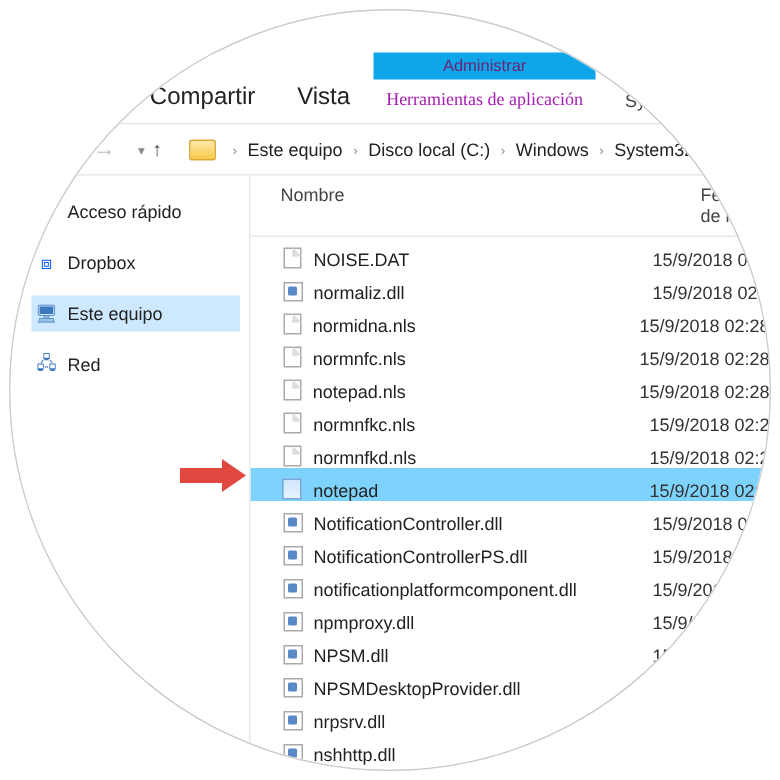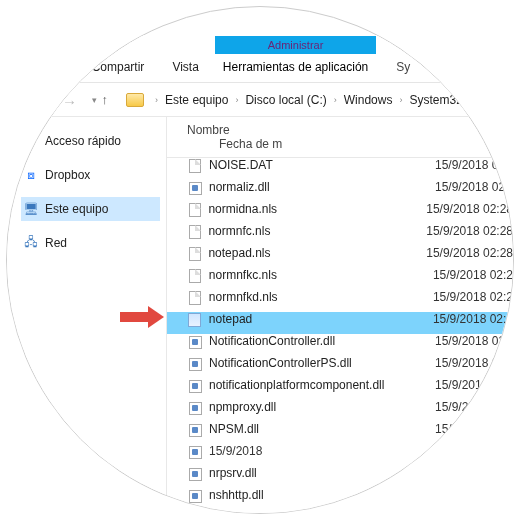--- a/index.html
+++ b/index.html
@@ -1,46 +1,46 @@
 <!DOCTYPE html>
 <html><head>
 <meta charset="utf-8">
 <style>
   * { box-sizing: border-box; margin: 0; padding: 0; font-family: "Segoe UI", Tahoma, sans-serif; }
   body { width: 520px; height: 520px; background: #fff; position: relative; overflow: hidden; }
   .circle-mask { position: absolute; top: 6px; left: 6px; width: 508px; height: 508px; border-radius: 50%; border: 1px solid #ccc; overflow: hidden; background: #fff; box-shadow: 0 0 0 2px #fff inset; }
   .window { position: absolute; top: 28px; left: 0; right: 0; bottom: 0; background: #fff; }
   .ribbon-tabs { display: flex; align-items: flex-end; height: 48px; background: #fff; border-bottom: 1px solid #e5e5e5; padding-left: 18px; }
-  .ribbon-tab { font-size: 12px; color: #222; padding: 6px 14px 8px; cursor: pointer; }
+  .ribbon-tab { font-size: 16px; color: #222; padding: 6px 14px 8px; cursor: pointer; }
   .context-tab-wrap { margin-left: 2px; }
   .context-tab-head { background: #0ea5e9; color: #6b2475; font-size: 11px; text-align: center; padding: 3px 24px; }
-  .context-tab-sub { font-size: 12px; color: #000000; text-align: center; padding: 6px 8px 8px; }
+  .context-tab-sub { font-size: 12px; color: #a21caf; text-align: center; padding: 6px 8px 8px; font-family: Liberation Serif, serif; }
   .sy { margin-left: 20px; font-size: 12px; color: #444; padding-bottom: 8px; }
   .breadcrumb-bar { display: flex; align-items: center; height: 34px; border-bottom: 1px solid #e8e8e8; padding: 0 8px 0 28px; background: #fff; }
   .nav-arrows { display: flex; gap: 12px; margin-right: 10px; color: #666; font-size: 15px; }
   .up-arrow { margin-right: 12px; color: #555; font-size: 13px; }
   .folder-ico { width: 18px; height: 14px; background: linear-gradient(#ffe9a8,#f7c948); border: 1px solid #d9a93a; border-radius: 2px; margin-right: 6px; }
   .crumb { font-size: 12px; color: #222; padding: 0 2px; }
   .chev { color: #888; font-size: 9px; padding: 0 5px; }
   .body { display: flex; height: calc(100% - 82px); }
   .sidebar { width: 160px; padding: 12px 6px 0 14px; border-right: 1px solid #e8e8e8; }
   .side-item { display: flex; align-items: center; gap: 6px; font-size: 12px; color: #222; padding: 5px 2px; cursor: pointer; }
   .side-item.selected { background: #cde8ff; }
   .side-spacer { height: 10px; }
   .ico { width: 16px; height: 14px; display: inline-flex; align-items: center; justify-content: center; font-size: 12px; }
   .ico-star { color: #3aa8d8; }
   .ico-dropbox { color: #0061ff; }
   .ico-pc { color: #3b78bd; }
   .ico-net { color: #3b78bd; }
   .filepane { flex: 1; overflow: hidden; }
-  .columns { display: flex; font-size: 12px; color: #444; border-bottom: 1px solid #e8e8e8; padding: 6px 0 6px 20px; flex-direction: column; }
+  .columns { display: flex; font-size: 12px; color: #444; border-bottom: 1px solid #e8e8e8; padding: 6px 0 6px 20px; }
   .col-name { width: 248px; }
   .col-date { flex: 1; margin-left: 32px; }
   .rows { }
-  .row { display: flex; align-items: flex-start; font-size: 12px; color: #222; height: 22px; padding-left: 20px; }
+  .row { display: flex; align-items: flex-end; font-size: 12px; color: #222; height: 22px; padding-left: 20px; }
   .row.selected { background: #7dd3fc; }
   .row .file-ico { width: 16px; height: 16px; margin-right: 6px; display: flex; align-items: center; justify-content: center; }
   .fi-doc { width: 12px; height: 14px; background: #fff; border: 1px solid #aaa; position: relative; }
   .fi-doc::after { content: ""; position: absolute; right: -1px; top: -1px; border: 3px solid transparent; border-left-color: #ddd; border-bottom-color: #ddd; }
   .fi-dll { width: 13px; height: 13px; background: #fff; border: 1px solid #aaa; }
   .fi-dll::before { content:""; display:block; width:6px; height:6px; margin:2px auto 0; background:#5a89c7; border-radius:1px; }
   .fi-exe { width: 13px; height: 14px; background: linear-gradient(#cfe6ff,#e8f2ff); border: 1px solid #7fa8d6; }
   .row .name { width: 226px; white-space: nowrap; overflow: hidden; text-overflow: ellipsis; }
   .row .date { flex: 1; color: #333; white-space: nowrap; }
   .arrow-callout { position: absolute; left: 113px; top: 299px; width: 46px; height: 22px; }
@@ -200,20 +200,21 @@
               <span class="file-ico">
                 <span class="fi-dll"></span>
               </span>
               <span class="name">NPSM.dll</span>
               <span class="date">15/9/2018 0</span>
             </div>
             <div class="row">
               <span class="file-ico">
                 <span class="fi-dll"></span>
               </span>
+              <span class="name">NPSMDesktopProvider.dll</span>
               <span class="date">15/9/2018</span>
             </div>
             <div class="row">
               <span class="file-ico">
                 <span class="fi-dll"></span>
               </span>
               <span class="name">nrpsrv.dll</span>
               <span class="date">15/9/201</span>
             </div>
             <div class="row">

